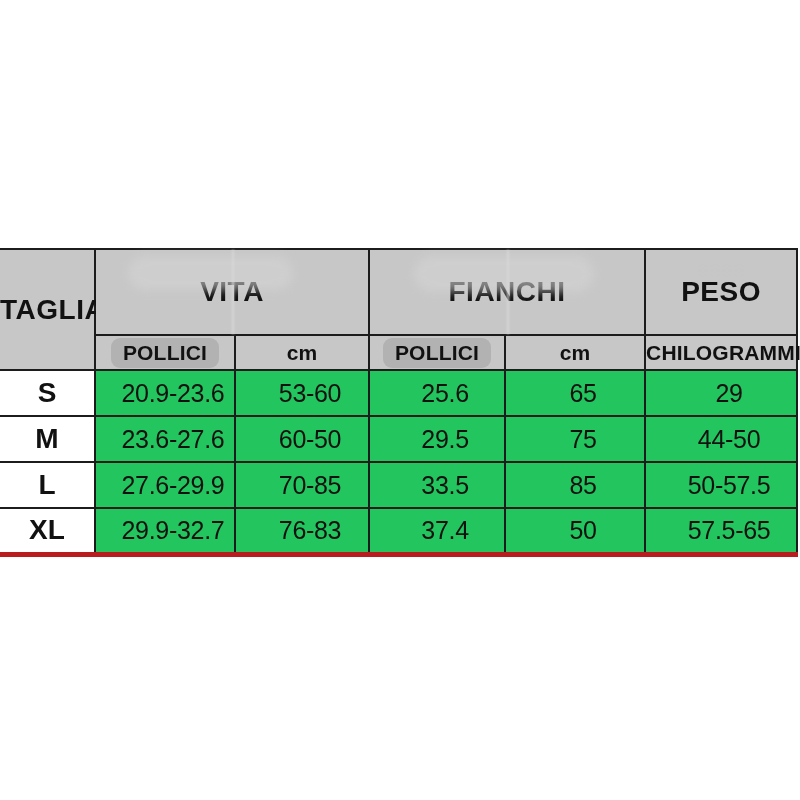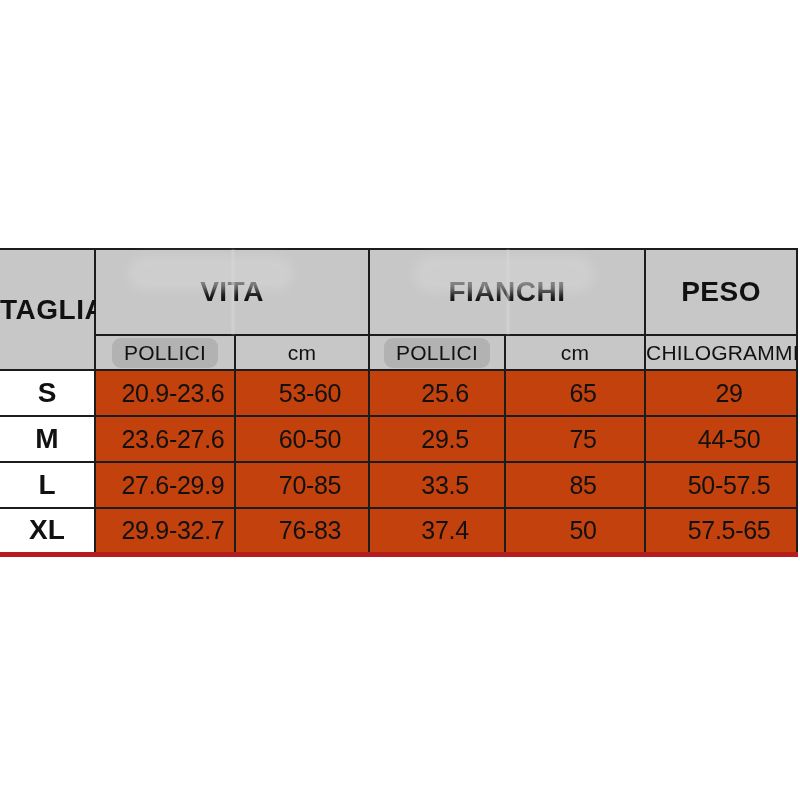--- a/index.html
+++ b/index.html
@@ -20,38 +20,38 @@
   .first-col{border-left:none !important;}
   tr.last-row th, tr.last-row td{border-bottom:5px solid #b91c1c;}
 
   thead tr.group-row th{
     background:#c7c7c7;height:84px;
     font-size:28px;font-weight:800;letter-spacing:.5px;
   }
   th.taglia-cell{font-size:26px;letter-spacing:-.5px;}
   thead tr.sub-row th{
     background:#c7c7c7;height:33px;
-    font-size:21px;font-weight:400;letter-spacing:.2px;
+    font-size:21px;font-weight:700;letter-spacing:.2px;
   }
   th.peso-cell{
     background:radial-gradient(ellipse 130px 45px at 55% 32%, #ebebeb 0%, #dedede 75%);
   }
   th.kg-cell{
     background:#dedede;font-size:18px;letter-spacing:-.2px;margin-top:36px;
   }
   th.cm-cell{font-size:23px;font-weight:700;letter-spacing:.5px;}
 
   .patch{
     display:inline-block;background:#b2b2b2;border-radius:9px;
     padding:4px 12px 5px;line-height:1;
   }
 
   tbody tr{height:46px;background:#ffffff;}
   tbody th.size-cell{font-size:28px;font-weight:700;background:#ffffff;letter-spacing:0;}
-  tbody td{font-size:25px;font-weight:400;background:#c2410c;letter-spacing:-.3px;padding-left:16px;}
+  tbody td{font-size:25px;font-weight:400;background:#22c55e;letter-spacing:-.3px;padding-left:16px;}
 
   
   .smudge{
     position:absolute;background:#d4d4d4;border-radius:18px;
     filter:blur(5px);opacity:.6;pointer-events:none;
   }
   .smudge.vita{left:32px;top:6px;width:165px;height:34px;}
   .smudge.fianchi{left:44px;top:6px;width:180px;height:36px;}
   .seam{
     position:absolute;top:0;bottom:0;left:50%;width:2px;

